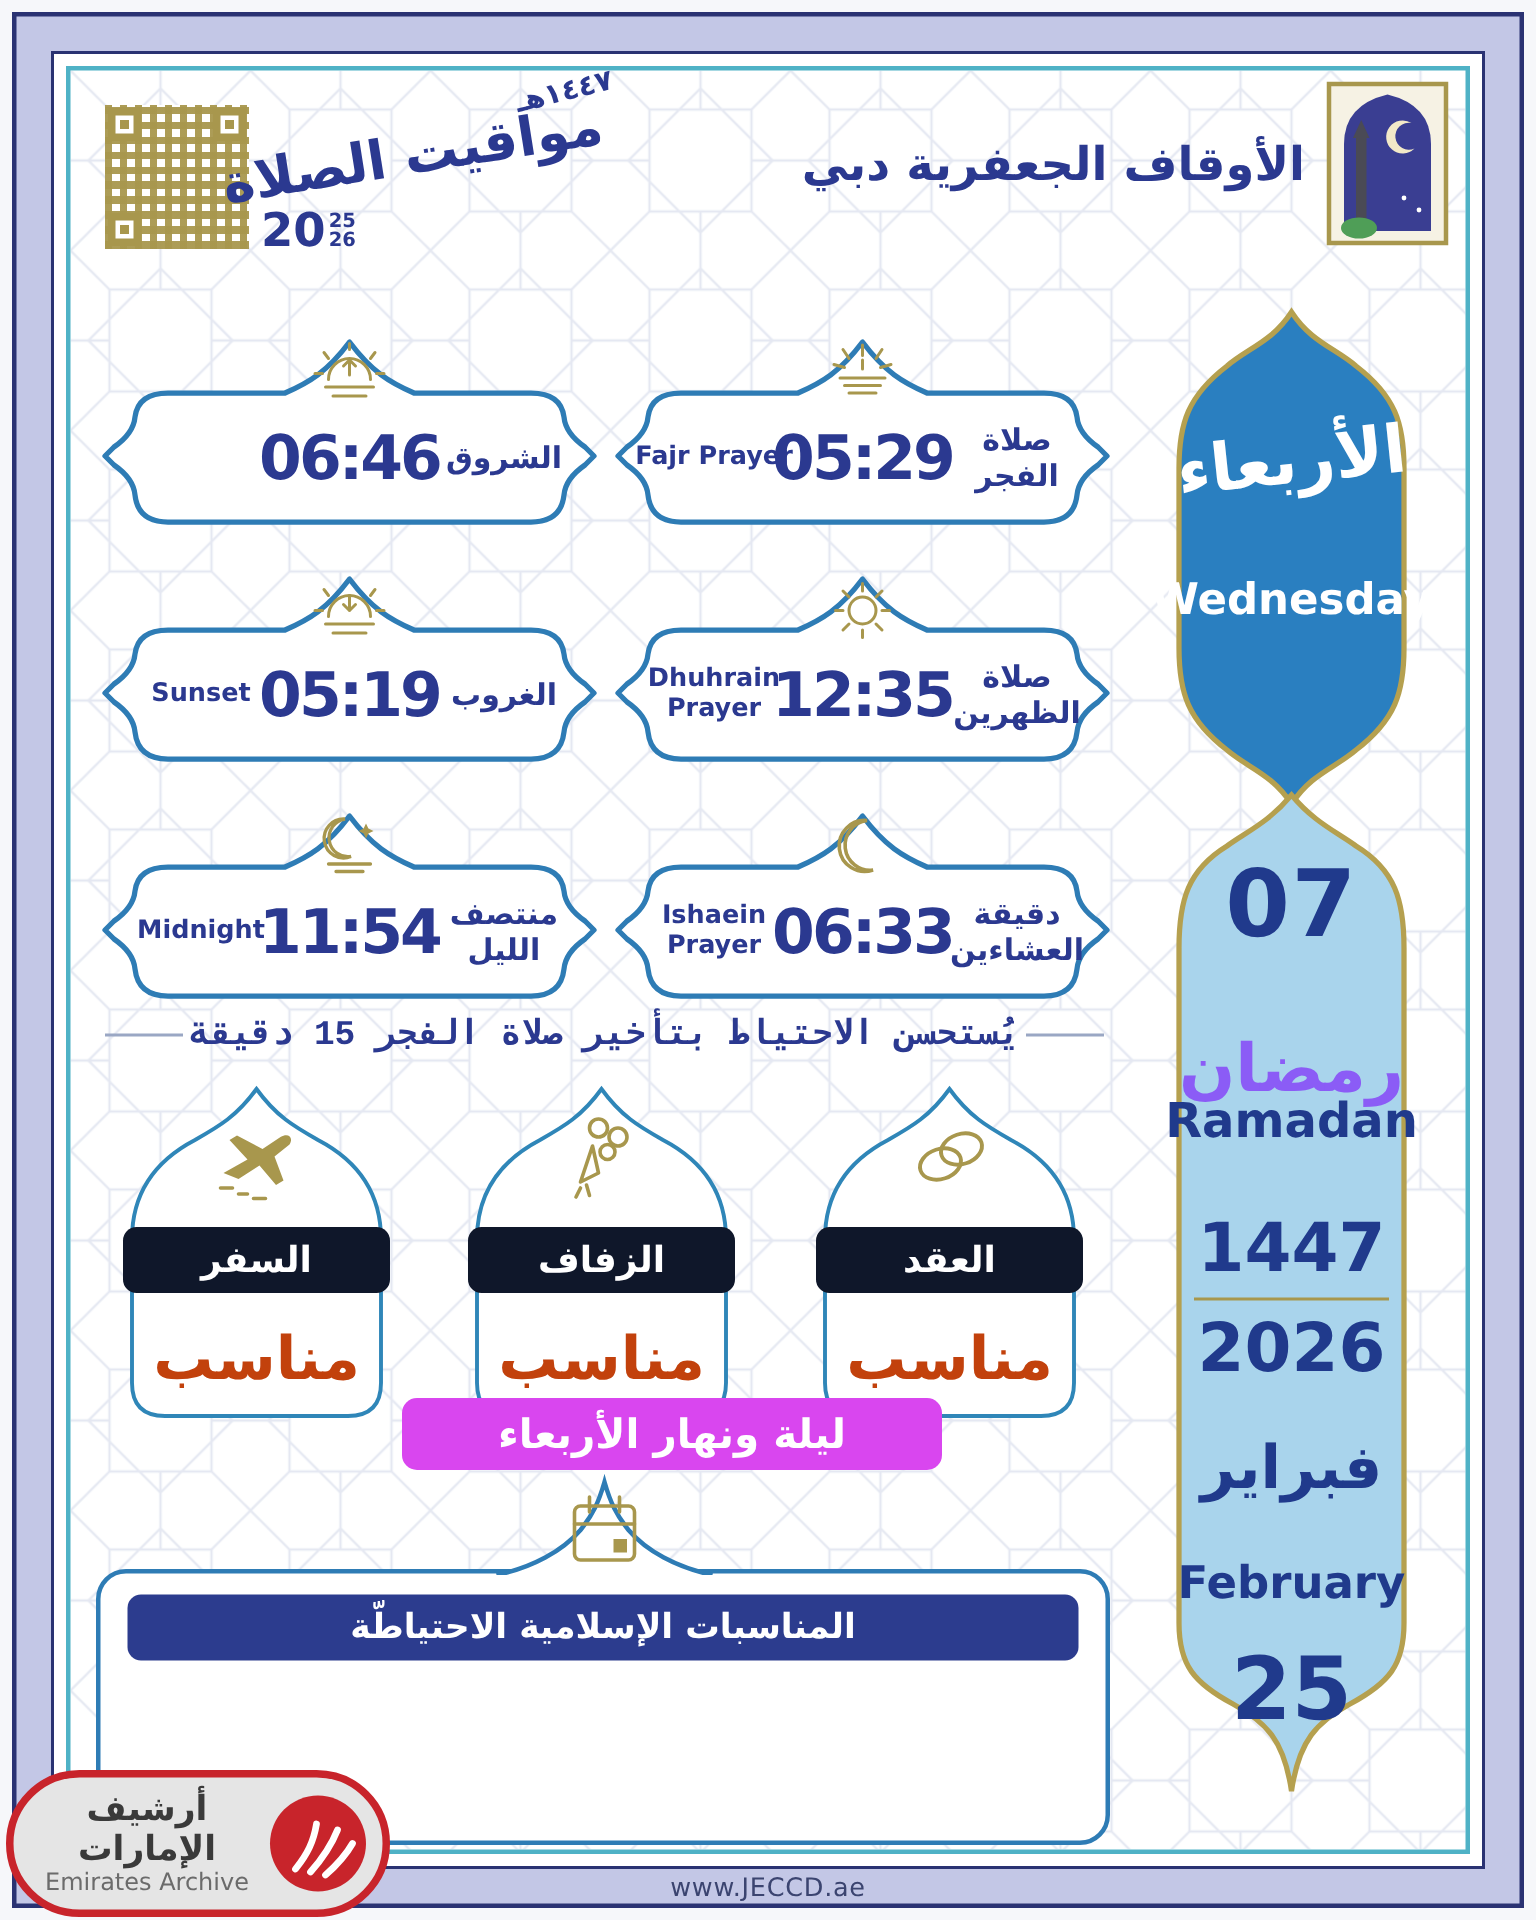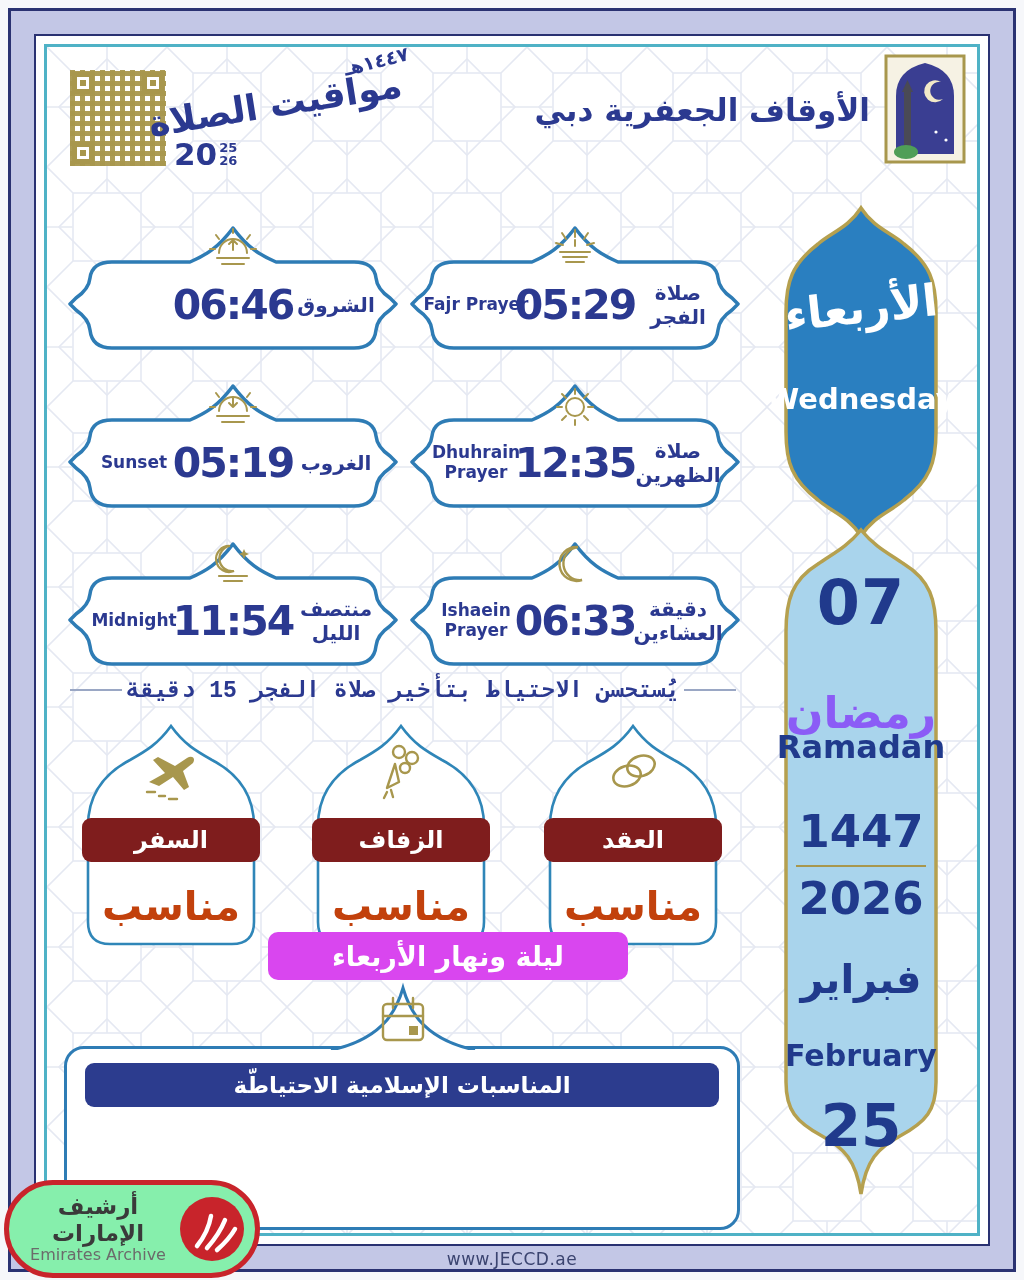--- a/index.html
+++ b/index.html
@@ -42,21 +42,21 @@
         justify-content:center;text-align:center;color:#2b3990;font-weight:bold;font-size:20px;line-height:1.2;}
   
   .note-row{position:absolute;left:66px;top:676px;width:674px;display:flex;align-items:center;
             justify-content:center;gap:4px;font-family:Liberation Mono, monospace;}
   .note-dash{width:52px;height:2px;background:#9aa7c4;}
   .note-text{color:#2b3990;font-weight:bold;font-size:23px;}
   
   .card{position:absolute;width:214px;height:236px;}
   .card svg.outline{position:absolute;inset:0;}
   .card-icon{position:absolute;left:50%;top:16px;transform:translateX(-50%);width:64px;height:66px;}
-  .card-pill{position:absolute;left:18px;right:18px;top:96px;height:44px;background:#7f1d1d;border-radius:9px;
+  .card-pill{position:absolute;left:18px;right:18px;top:96px;height:44px;background:#0f172a;border-radius:9px;
              display:flex;align-items:center;justify-content:center;color:#fff;font-weight:bold;font-size:24px;}
   .card-value{position:absolute;left:10px;right:10px;top:148px;height:72px;display:flex;align-items:center;
              justify-content:center;color:#c2410c;font-weight:bold;font-size:40px;}
   .banner{position:absolute;left:268px;top:932px;width:360px;height:48px;background:#d946ef;border-radius:10px;
           display:flex;align-items:center;justify-content:center;color:#fff;font-weight:bold;font-size:27px;z-index:5;}
   
   .occ-arch{position:absolute;left:327px;top:982px;width:152px;height:68px;z-index:5;}
   .occ-box{position:absolute;left:64px;top:1046px;width:676px;height:184px;background:#fff;
            border:3px solid #2e7cb5;border-radius:20px;box-sizing:border-box;}
   .occ-pill{margin:14px 18px 0;height:44px;background:#2c3c8e;border-radius:9px;display:flex;
@@ -73,21 +73,21 @@
   .d-hday{top:40px;font-size:62px;letter-spacing:1px;}
   .d-hmonar{top:124px;font-size:44px;color:#8b5cf6;font-weight:bold;margin-top:37px;}
   .d-hmonen{top:202px;font-size:32px;}
   .d-hyear{top:268px;font-size:45px;margin-top:11px;}
   .d-div{position:absolute;left:34px;width:130px;top:339px;height:2px;background:#a8974d;}
   .d-gyear{top:346px;font-size:45px;text-align:center;}
   .d-gmonar{top:430px;font-size:40px;}
   .d-gmonen{top:512px;font-size:30px;}
   .d-gday{top:566px;font-size:58px;}
   
-  .wm{position:absolute;left:4px;top:1180px;width:256px;height:98px;background:#86efac;border:5px solid #c8242b;
+  .wm{position:absolute;left:4px;top:1180px;width:256px;height:98px;background:#e5e5e5;border:5px solid #c8242b;
       border-radius:50px;display:flex;align-items:center;z-index:10;box-sizing:border-box;}
   .wm-text{flex:1;text-align:center;line-height:1.15;padding-left:8px;}
   .wm-ar{font-size:23px;font-weight:bold;color:#3a3a3a;}
   .wm-en{font-size:16px;color:#6b6b6b;}
   .wm-logo{width:66px;height:66px;margin-right:10px;flex:none;}
 </style>
 </head>
 <body>
 
 <div class="page">

